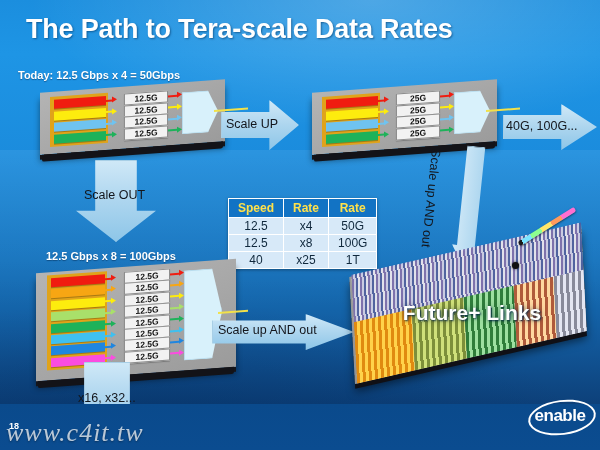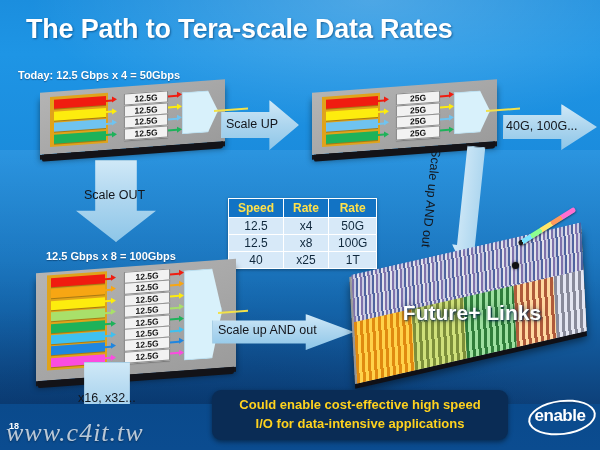--- a/index.html
+++ b/index.html
@@ -378,26 +378,20 @@
       </div>
     <div class="fiber"></div>
     <div class="dot"></div>
     <div id="future-label">
       <div>Future+ Links</div>
     </div>
   </div>
 
   <div id="bandstrip"></div>
 
-  <div id="banner">
-    <div id="banner-text">
-      <div>Could enable cost-effective high speed</div>
-      <div>I/O for data-intensive applications</div>
-    </div>
-  </div>
 
   <div id="intel">
     <div class="ring"></div>
     <div class="word">enable</div>
   </div>
 
   <div id="watermark">www.c4it.tw</div>
   <div id="pagenum">18</div>
 
 </div>

